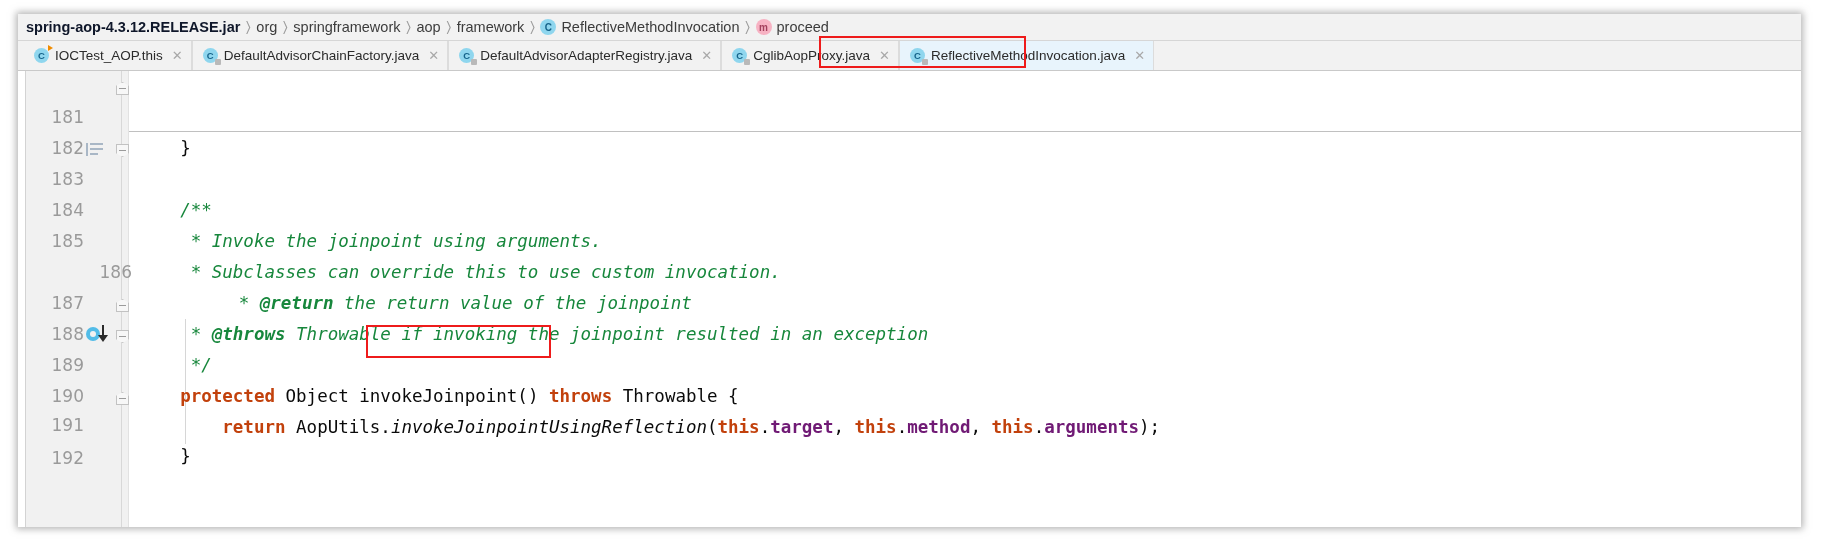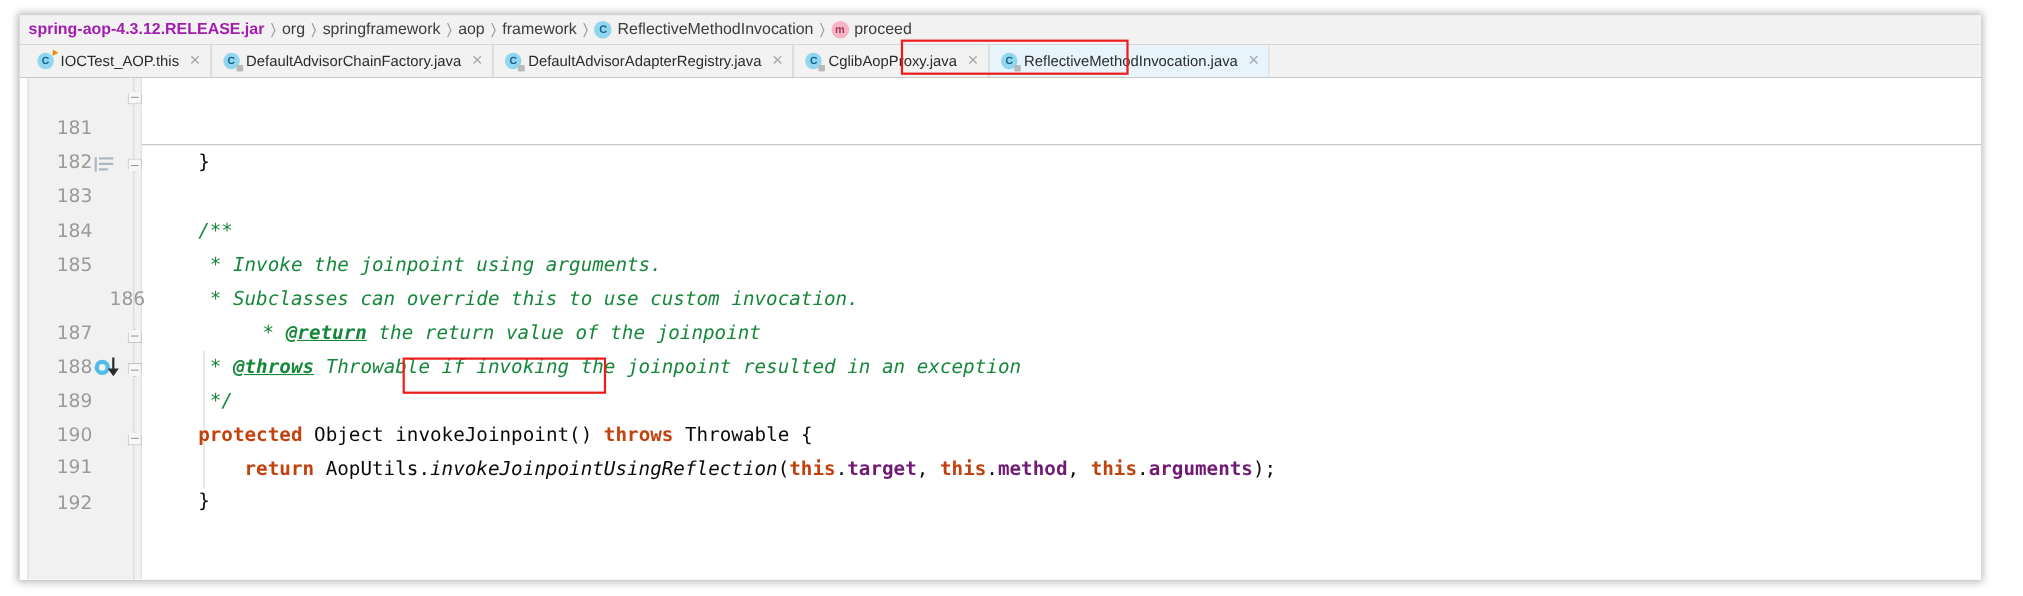--- a/index.html
+++ b/index.html
@@ -41,21 +41,21 @@
     white-space: nowrap;
     overflow: hidden;
   }
   .crumb {
     display: inline-flex;
     align-items: center;
     font-size: 14.5px;
     color: #3c3c3c;
     height: 100%;
   }
-  .crumb.first { font-weight: bold; color: #a21caf; }
+  .crumb.first { font-weight: bold; color: #0f172a; }
   .crumb-sep {
     display: inline-block;
     width: 16px;
     text-align: center;
     color: #9b9b9b;
     font-size: 15px;
     font-family: "DejaVu Sans", sans-serif;
   }
   .crumb-icon {
     display: inline-flex;
@@ -216,21 +216,21 @@
     font-size: 17.5px;
     color: #0a0a0a;
     line-height: 31px;
     white-space: pre;
   }
 
   
   .kw      { color: #c2410c; font-weight: bold; }
   .fld     { color: #701a75; font-weight: bold; }
   .doc     { color: #17873c; font-style: italic; }
-  .doctag  { color: #17873c; font-style: italic; font-weight: bold; text-decoration: underline; }
+  .doctag  { color: #17873c; font-style: italic; font-weight: bold; }
   .docmark { color: #17873c; font-style: normal; }
   .static-it { font-style: italic; margin-top: 44px; }
   .plain   { color: #0a0a0a; }
 
   
   #method-separator {
     position: absolute;
     left: 111px;
     right: 0;
     top: 60px;

